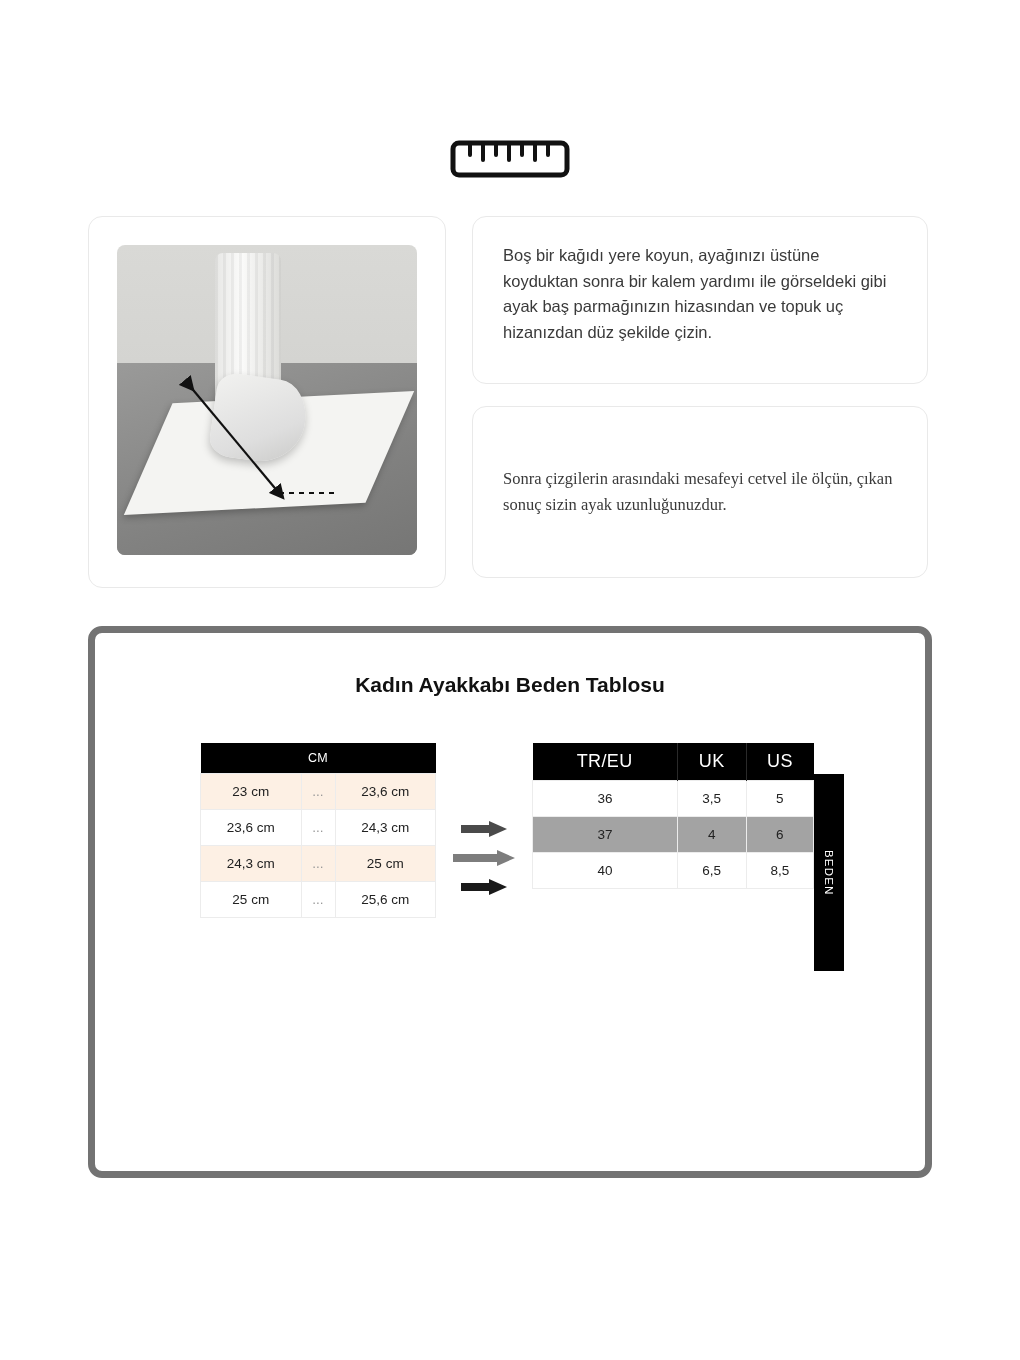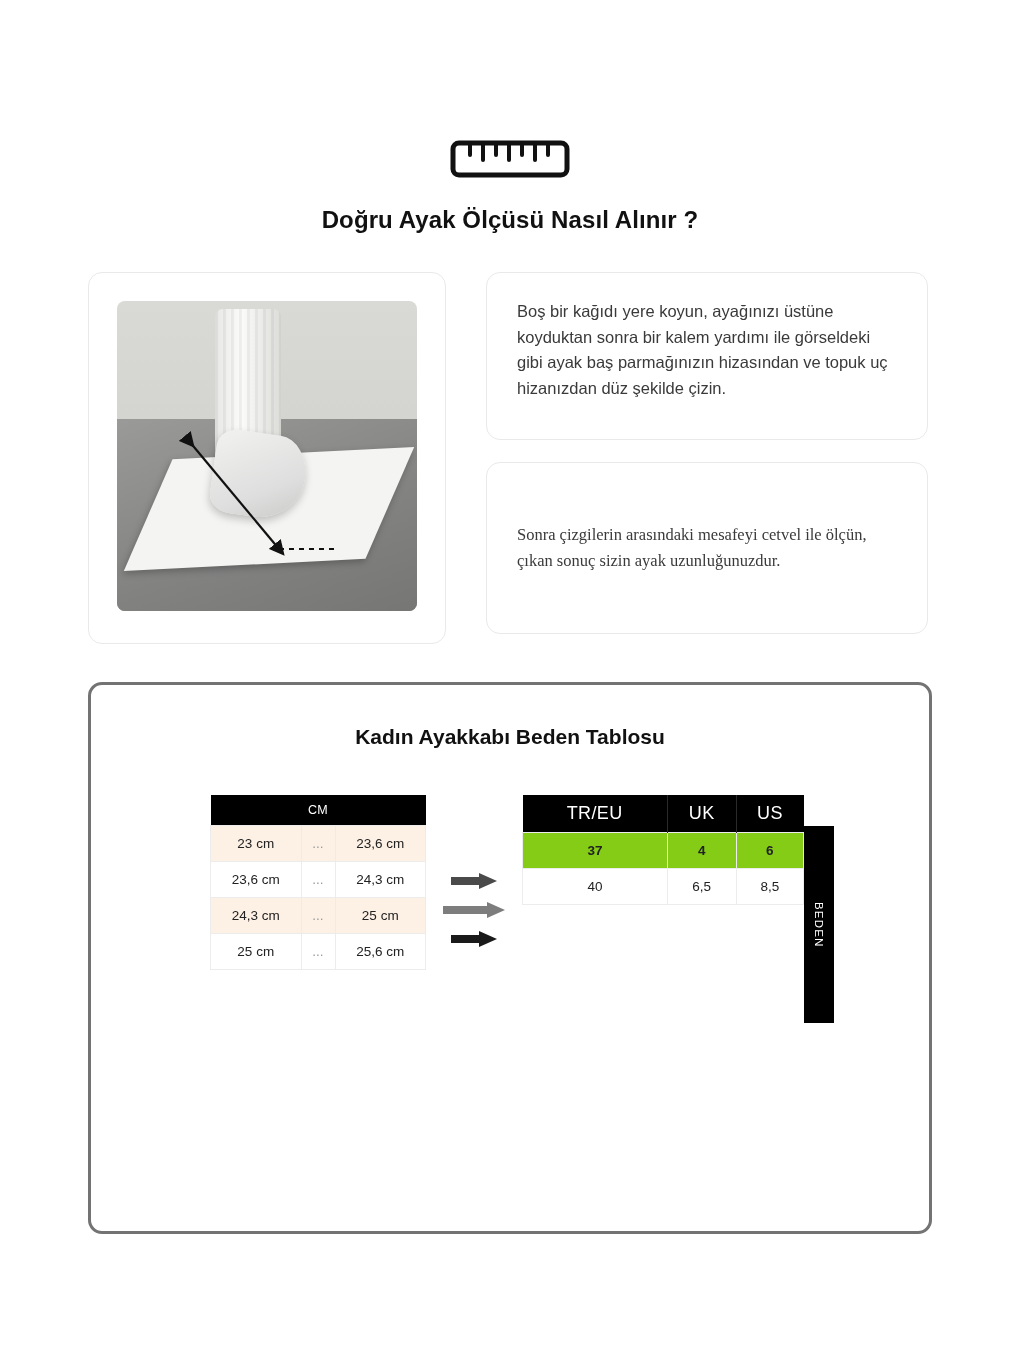--- a/index.html
+++ b/index.html
@@ -40,21 +40,21 @@
     font-size: 24px;
     font-weight: bold;
     color: #111111;
     margin: 28px 0 0 0;
     letter-spacing: .1px;
   }
 
   
   .top-section {
     display: flex;
-    gap: 40px;
+    gap: 26px;
     padding: 38px 92px 0 88px;
     align-items: flex-start;
   }
   .card {
     background: #ffffff;
     border: 1px solid #e9e9e9;
     border-radius: 14px;
   }
   .photo-card {
     width: 358px;
@@ -135,21 +135,21 @@
     font-size: 16.5px;
     line-height: 1.55;
     color: #3a3a3a;
   }
   .text-card.first { min-height: 168px; }
   .text-card.second { min-height: 172px; display: flex; align-items: center; font-family: Liberation Serif, serif; }
 
   
   .size-section {
     margin: 38px 88px 0 88px;
-    border: 3px solid #737373;
+    border: 7px solid #737373;
     border-radius: 14px;
     padding: 40px 0 0 0;
     height: 552px;
   }
   .size-title {
     text-align: center;
     font-size: 21px;
     font-weight: bold;
     color: #111111;
     margin: 0 0 46px 0;
@@ -157,21 +157,21 @@
   .tables-row {
     display: flex;
     justify-content: center;
     align-items: flex-start;
     gap: 0;
   }
   table {
     border-collapse: collapse;
     font-size: 13.5px;
   }
-  .cm-table { width: 216px; margin-left: 24px; }
+  .cm-table { width: 236px; margin-left: 24px; }
   .cm-table th {
     background: #000000;
     color: #ffffff;
     font-size: 12.5px;
     font-weight: normal;
     letter-spacing: .4px;
     padding: 8px 0;
   }
   .cm-table td {
     border: 1px solid #ececec;
@@ -207,21 +207,21 @@
     padding: 8px 0;
     border-right: 1px solid #2a2a2a;
   }
   .eu-table th:last-child { border-right: none; }
   .eu-table td {
     border: 1px solid #ececec;
     text-align: center;
     padding: 10px 2px;
     color: #222;
   }
-  .eu-table tr.hl td { background: #84cc16; font-weight: bold; }
+  .eu-table tr.hl td { background: #a3a3a3; }
 
   .beden-bar {
     width: 30px;
     background: #000000;
     color: #ffffff;
     margin-top: 31px;
     height: 197px;
     display: flex;
     align-items: center;
     justify-content: center;
@@ -247,21 +247,20 @@
           <line x1="46" y1="3" x2="46" y2="15"></line>
           <line x1="59" y1="3" x2="59" y2="20"></line>
           <line x1="72" y1="3" x2="72" y2="15"></line>
           <line x1="85" y1="3" x2="85" y2="20"></line>
           <line x1="98" y1="3" x2="98" y2="15"></line>
         </g>
       </svg>
     </span>
   </div>
 
-  <h1 class="main-title">Doğru Ayak Ölçüsü Nasıl Alınır ?</h1>
 
   <div class="top-section">
 
     <div class="card photo-card">
       <div class="photo">
         <div class="floor-shade"></div>
         <div class="paper"></div>
         <div class="leg"></div>
         <div class="foot"></div>
         <svg class="annot" viewBox="0 0 300 310">
@@ -342,20 +341,25 @@
       <div class="eu-wrap">
         <table class="eu-table">
           <thead>
             <tr>
               <th>TR/EU</th>
               <th>UK</th>
               <th>US</th>
             </tr>
           </thead>
           <tbody>
+            <tr>
+              <td>36</td>
+              <td>3,5</td>
+              <td>5</td>
+            </tr>
             <tr class="hl">
               <td>37</td>
               <td>4</td>
               <td>6</td>
             </tr>
             <tr>
               <td>40</td>
               <td>6,5</td>
               <td>8,5</td>
             </tr>

